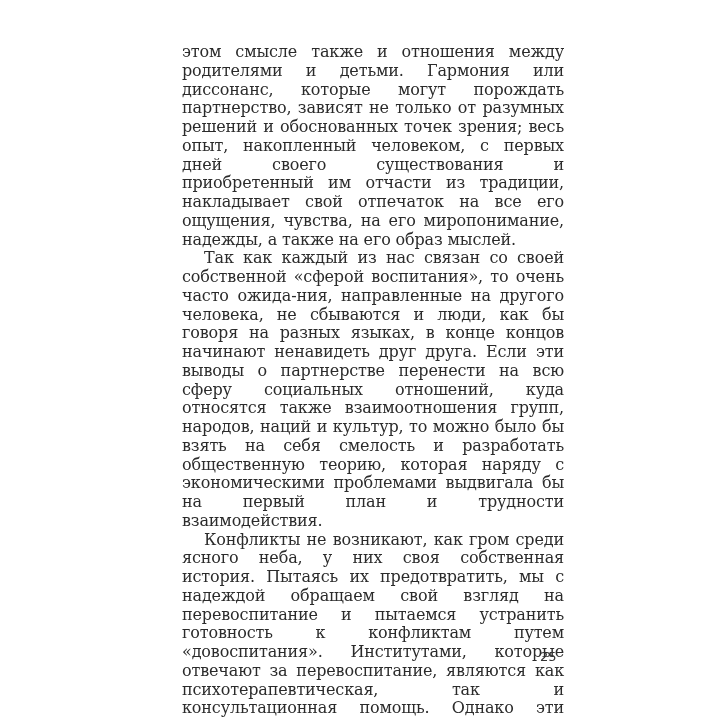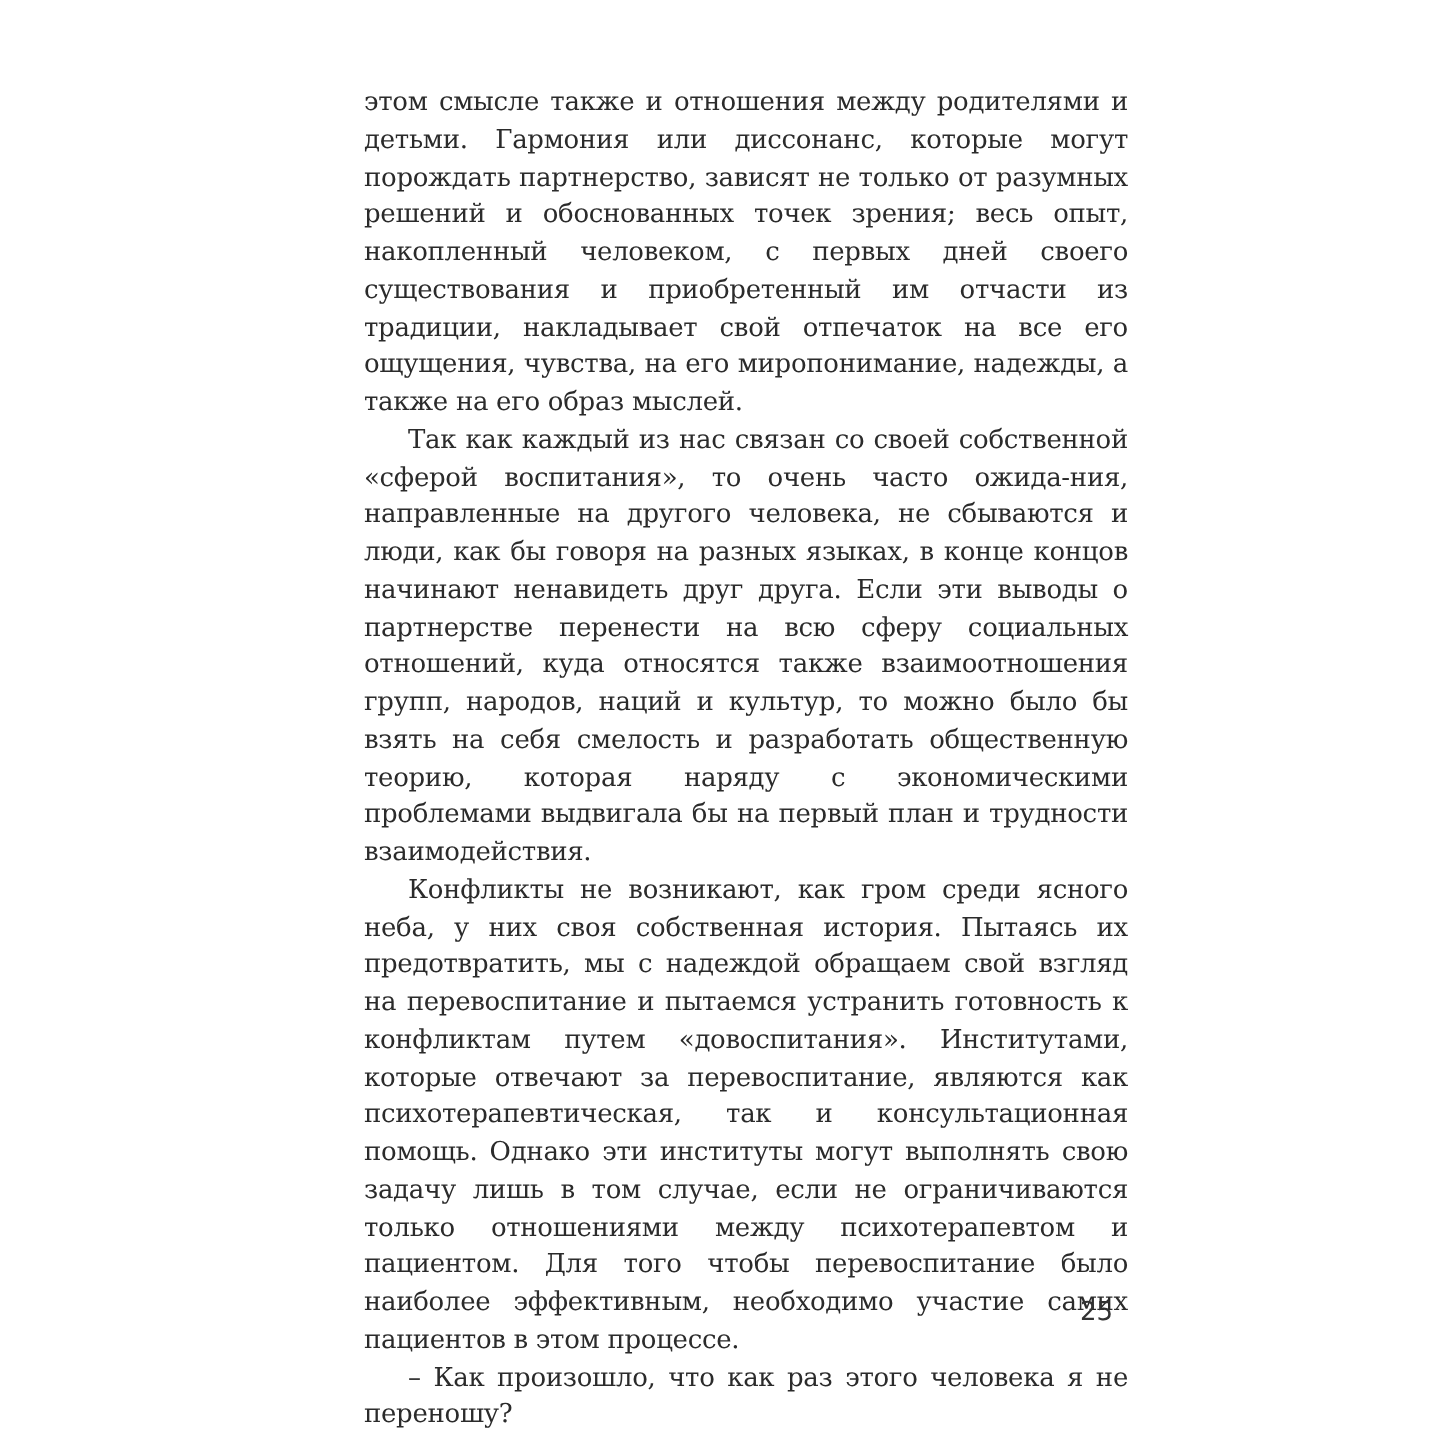--- a/index.html
+++ b/index.html
@@ -1,20 +1,20 @@
 <!DOCTYPE html>
 <html><head>
 <meta charset="utf-8">
 <style>
   html, body { margin:0; padding:0; }
   body { width:720px; height:720px; background:#ffffff; position:relative; overflow:hidden; }
   .page { position:absolute; left:182px; top:43px; width:382px; }
   .para {
     font-family:"DejaVu Serif", "Liberation Serif", serif;
-    font-size:13px; line-height:18.75px; color:#2b2b2b;
+    font-size:16px; line-height:18.75px; color:#2b2b2b;
     margin:0; text-align:justify; text-indent:22px;
     letter-spacing:-0.15px;
   }
   .para.noindent { text-indent:0; }
   .pagenum {
     position:absolute; left:540px; top:649px; width:24px; text-align:left;
     font-family:"DejaVu Sans", "Liberation Sans", sans-serif; font-size:13px; color:#333;
   }
 </style>
 </head>

